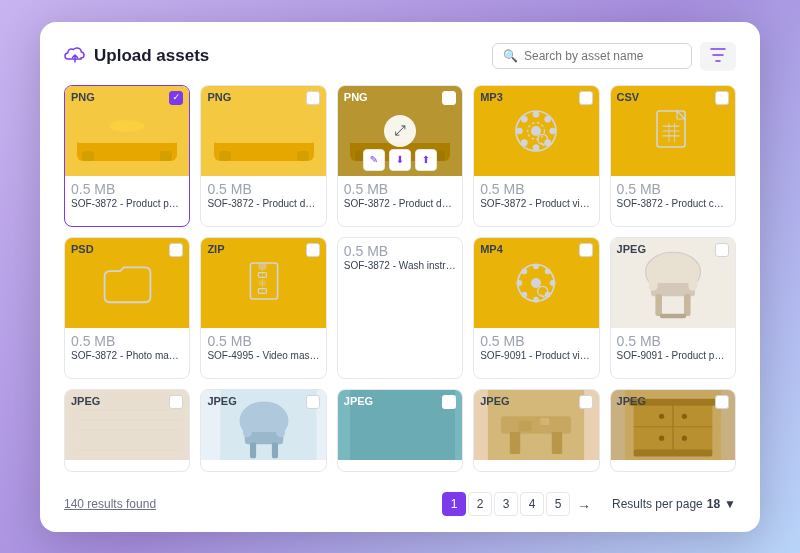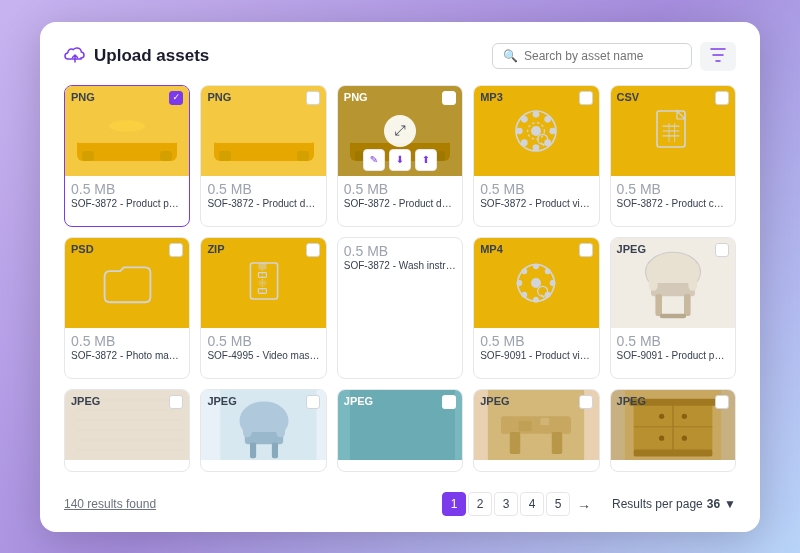--- a/index.html
+++ b/index.html
@@ -560,18 +560,18 @@
       <div class="pagination">
         <div class="page-btn active">1</div>
         <div class="page-btn">2</div>
         <div class="page-btn">3</div>
         <div class="page-btn">4</div>
         <div class="page-btn">5</div>
         <div class="page-btn nav">→</div>
       </div>
       <div class="per-page">
         <span>Results per page</span>
-        <span class="per-page-value">36</span>
+        <span class="per-page-value">18</span>
         <span style="cursor:pointer; color:#374151;">▼</span>
       </div>
     </div>
   </div>
 </div>
 
 </body></html>

